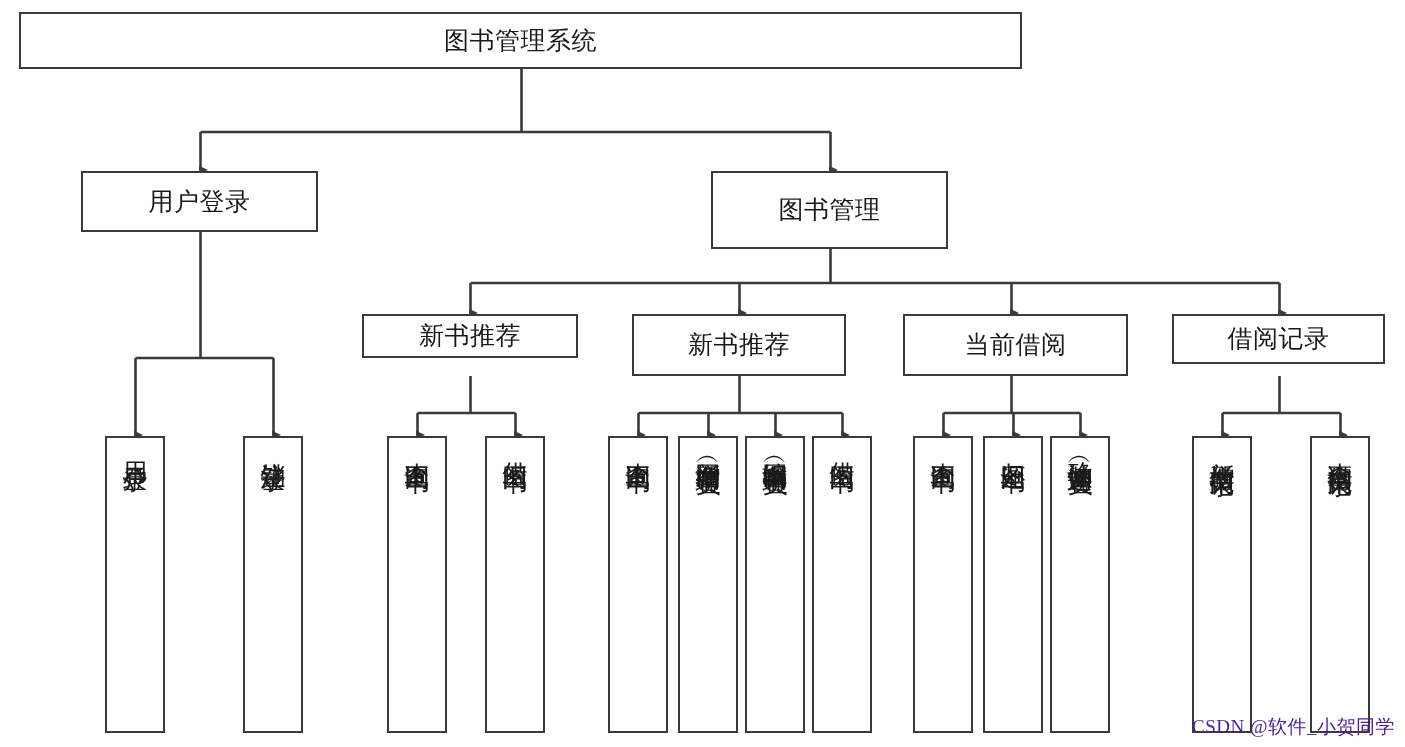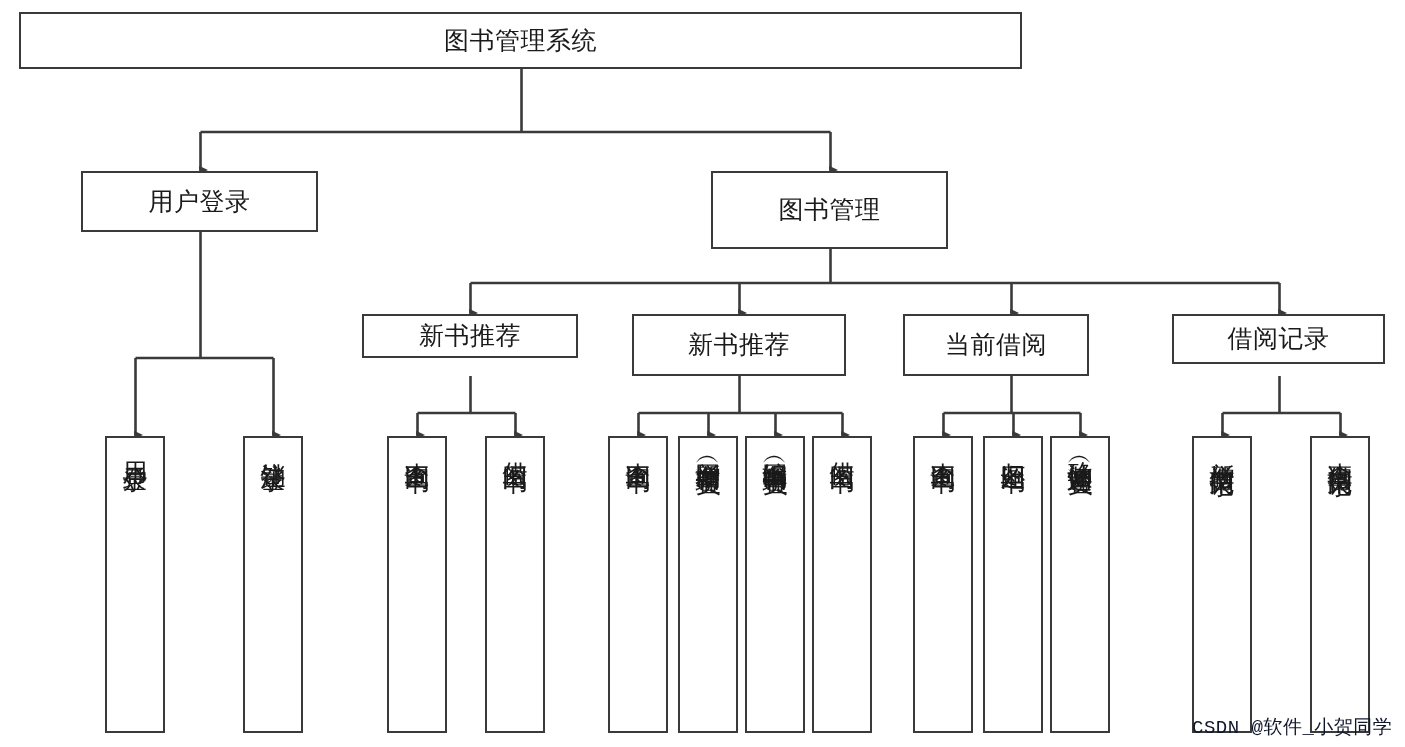--- a/index.html
+++ b/index.html
@@ -57,24 +57,24 @@
     line-height: 1;
   }
   .node.vert.tall .label {
     letter-spacing: 1.5px;
   }
   #watermark {
     position: absolute;
     left: 1192px;
     top: 714px;
     font-size: 19px;
-    color: #0f172a;
+    color: #4c1d95;
     white-space: nowrap;
     letter-spacing: 0.5px;
-    font-family: Liberation Mono, monospace;
+    font-family: Liberation Serif, serif;
   }
 </style>
 </head>
 <body>
 
 <div id="canvas">
 
   <svg id="edges" viewBox="0 0 1405 747">
     <defs>
       <marker id="arrowhead" markerWidth="9" markerHeight="9" refX="4.2" refY="7.6" orient="auto-start-reverse" markerUnits="userSpaceOnUse">
@@ -127,21 +127,21 @@
       </div>
       <div class="node horiz" id="node-l2_book_mgmt" style="left: 711px; top: 171px; width: 237px; height: 78px; border-color: rgb(58, 58, 58); background: rgb(255, 255, 255);">
         <span class="label">图书管理</span>
       </div>
       <div class="node horiz" id="node-l3_new_book_rec" style="left: 362px; top: 314px; width: 216px; height: 44px; border-color: rgb(58, 58, 58); background: rgb(255, 255, 255);">
         <span class="label">新书推荐</span>
       </div>
       <div class="node horiz" id="node-l3_book_borrow" style="left: 632px; top: 314px; width: 214px; height: 62px; border-color: rgb(58, 58, 58); background: rgb(255, 255, 255);">
         <span class="label">新书推荐</span>
       </div>
-      <div class="node horiz" id="node-l3_current_borrow" style="left: 903px; top: 314px; width: 186px; height: 62px; border-color: rgb(58, 58, 58); background: rgb(255, 255, 255);">
+      <div class="node horiz" id="node-l3_current_borrow" style="left: 903px; top: 314px; width: 225px; height: 62px; border-color: rgb(58, 58, 58); background: rgb(255, 255, 255);">
         <span class="label">当前借阅</span>
       </div>
       <div class="node horiz" id="node-l3_borrow_record" style="left: 1172px; top: 314px; width: 213px; height: 50px; border-color: rgb(58, 58, 58); background: rgb(255, 255, 255);">
         <span class="label">借阅记录</span>
       </div>
       <div class="node vert" id="node-leaf_user_login" style="left: 105px; top: 436px; width: 60px; height: 297px; border-color: rgb(58, 58, 58); background: rgb(255, 255, 255);">
         <span class="label">用户登录</span>
       </div>
       <div class="node vert" id="node-leaf_logout" style="left: 243px; top: 436px; width: 60px; height: 297px; border-color: rgb(58, 58, 58); background: rgb(255, 255, 255);">
         <span class="label">注销登录</span>

